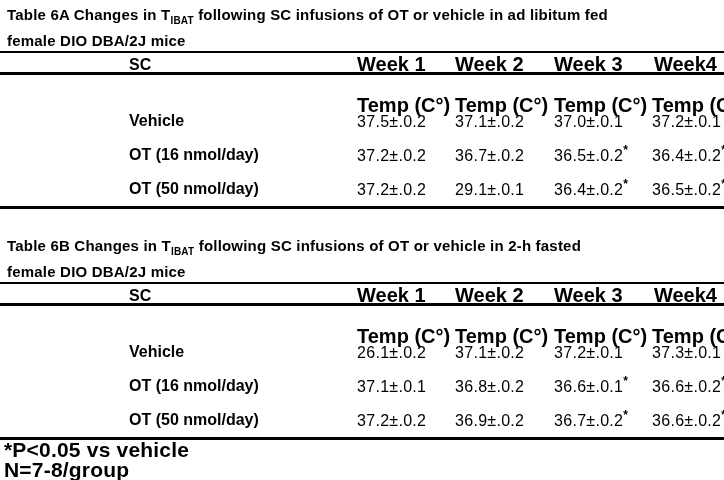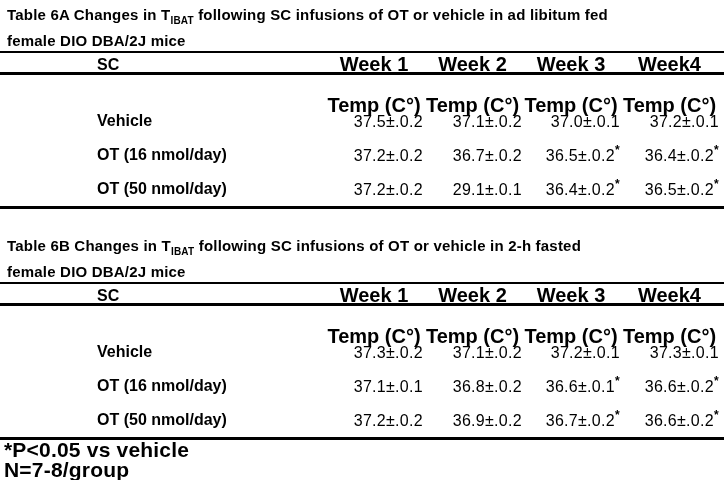--- a/index.html
+++ b/index.html
@@ -28,21 +28,21 @@
   }
   .tbl { border-bottom: 3px solid #000; width: 724px; }
   .trow {
     display: grid;
     grid-template-columns: 325px 98px 99px 98px 99px;
     align-items: center;
   }
   .head-row { border-top: 2px solid #000; height: 21px; }
   .unit-row { border-top: 3px solid #000; height: 32px; padding-top: 19px; }
   .data-row { height: 34px; }
-  .cell { white-space: nowrap; }
+  .cell { white-space: nowrap; margin-left: 32px; }
   .cell.label {
     padding-left: 97px;
     font-weight: bold;
     font-size: 16px;
   }
   .cell.week, .cell.unit {
     text-align: center;
     font-weight: bold;
     font-size: 20px;
   }
@@ -134,21 +134,21 @@
       </div>
       <div class="trow unit-row">
         <div class="cell label"></div>
         <div class="cell unit">Temp (C°)</div>
         <div class="cell unit">Temp (C°)</div>
         <div class="cell unit">Temp (C°)</div>
         <div class="cell unit">Temp (C°)</div>
       </div>
       <div class="trow data-row">
         <div class="cell label">Vehicle</div>
-        <div class="cell num"><span>37.3±.0.2</span><sup class="star"></sup></div>
+        <div class="cell num"><span>26.1±.0.2</span><sup class="star"></sup></div>
         <div class="cell num"><span>37.1±.0.2</span><sup class="star"></sup></div>
         <div class="cell num"><span>37.2±.0.1</span><sup class="star"></sup></div>
         <div class="cell num"><span>37.3±.0.1</span><sup class="star"></sup></div>
       </div>
       <div class="trow data-row">
         <div class="cell label">OT (16 nmol/day)</div>
         <div class="cell num"><span>37.1±.0.1</span><sup class="star"></sup></div>
         <div class="cell num"><span>36.8±.0.2</span><sup class="star"></sup></div>
         <div class="cell num"><span>36.6±.0.1</span><sup class="star">*</sup></div>
         <div class="cell num"><span>36.6±.0.2</span><sup class="star">*</sup></div>

